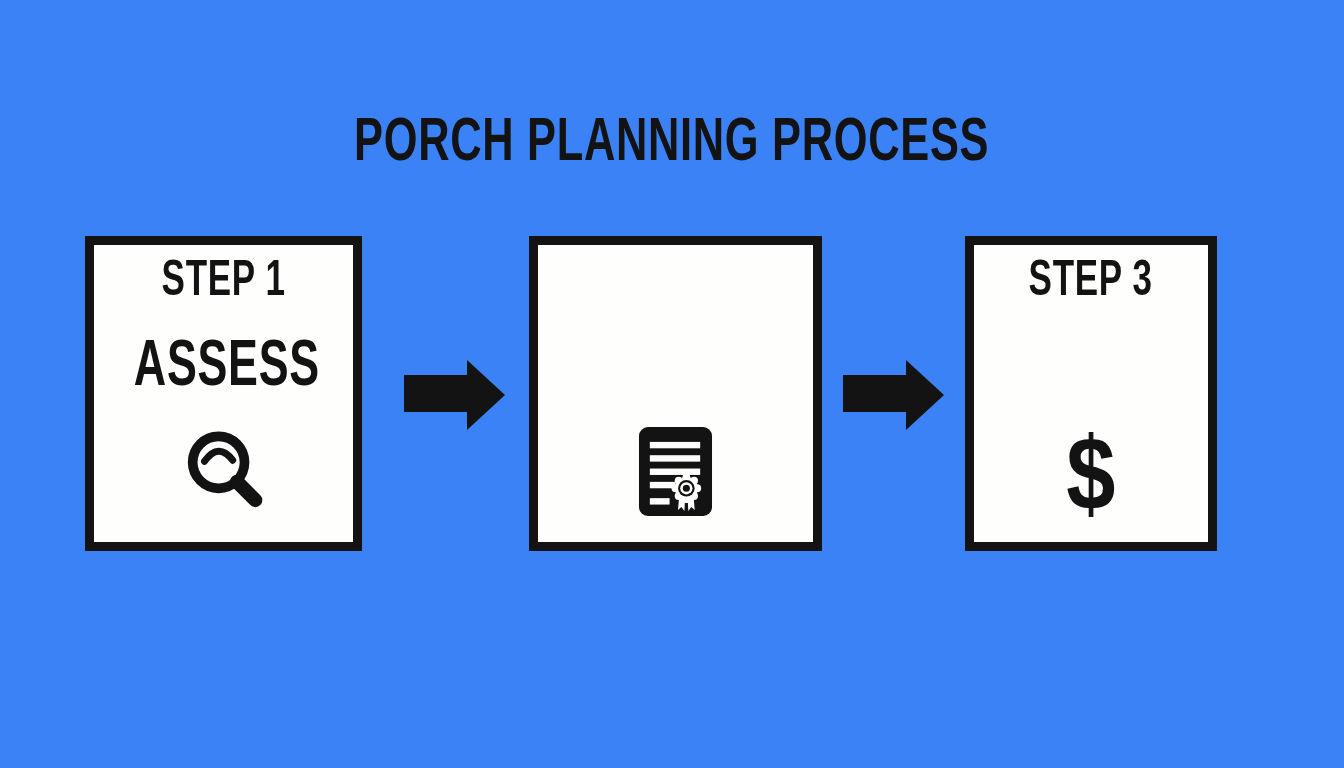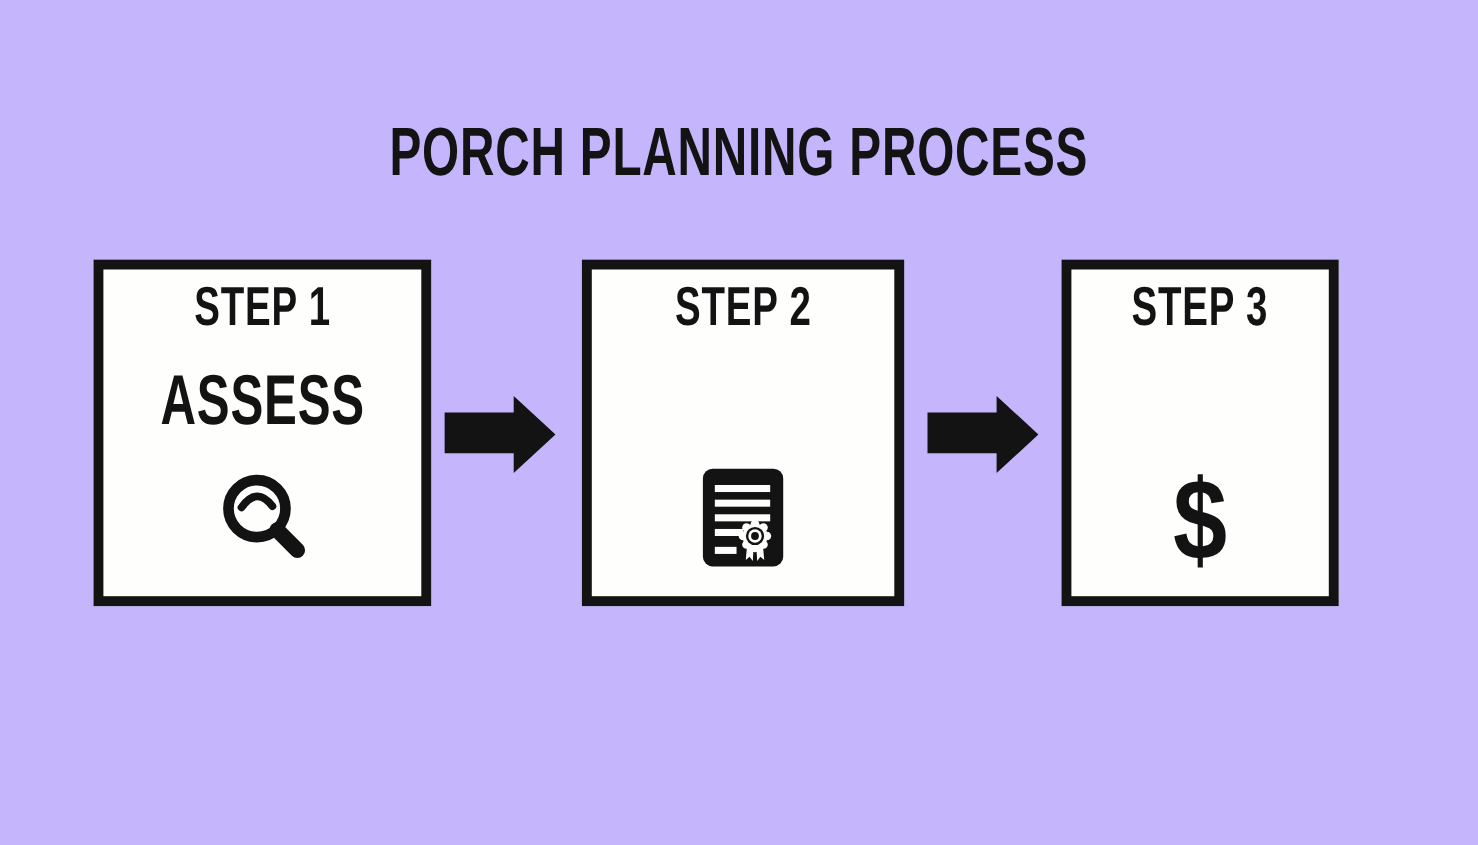--- a/index.html
+++ b/index.html
@@ -4,21 +4,21 @@
 <style>
   html, body {
     margin: 0;
     padding: 0;
     background: #e8e8e8;
   }
   .canvas {
     position: relative;
     width: 1344px;
     height: 768px;
-    background: #c4b5fd;
+    background: #3b82f6;
     overflow: hidden;
     font-family: "Liberation Sans", sans-serif;
     color: #131313;
   }
   .title {
     position: absolute;
     top: 110px;
     left: 0;
     width: 100%;
     margin: 0;
@@ -35,21 +35,21 @@
     letter-spacing: 1px;
   }
   .step-box {
     position: absolute;
     top: 236px;
     height: 315px;
     box-sizing: border-box;
     background: #fefefd;
     border: 9px solid #131313;
   }
-  .box-1 { left: 85px;  width: 307px; }
+  .box-1 { left: 85px;  width: 277px; }
   .box-2 { left: 529px; width: 293px; }
   .box-3 { left: 965px; width: 252px; }
 
   .step-label {
     position: absolute;
     top: 8px;
     left: 0;
     right: 0;
     text-align: center;
     font-size: 50px;
@@ -120,21 +120,20 @@
         </svg>
       </span>
     </div>
   </div>
 
   <svg class="arrow arrow-1" viewBox="0 0 101 70" aria-hidden="true">
     <polygon points="0,15 63,15 63,0 101,35 63,70 63,52 0,52" fill="#131313"></polygon>
   </svg>
 
   <div class="step-box box-2">
-    <div class="step-label"><span class="squeeze">STEP 2</span></div>
     <div class="icon-row">
       <span>
         <svg width="75" height="91" viewBox="0 0 76 92" aria-hidden="true">
           <rect x="1" y="1" width="74" height="90" rx="9" fill="#131313"></rect>
           <rect x="12" y="16" width="51" height="6.5" fill="#fefefd"></rect>
           <rect x="12" y="29.5" width="51" height="6.5" fill="#fefefd"></rect>
           <rect x="12" y="43" width="51" height="6.5" fill="#fefefd"></rect>
           <rect x="12" y="56.5" width="26" height="6.5" fill="#fefefd"></rect>
           <rect x="12" y="73" width="20" height="6.5" fill="#fefefd"></rect>
           <g>

